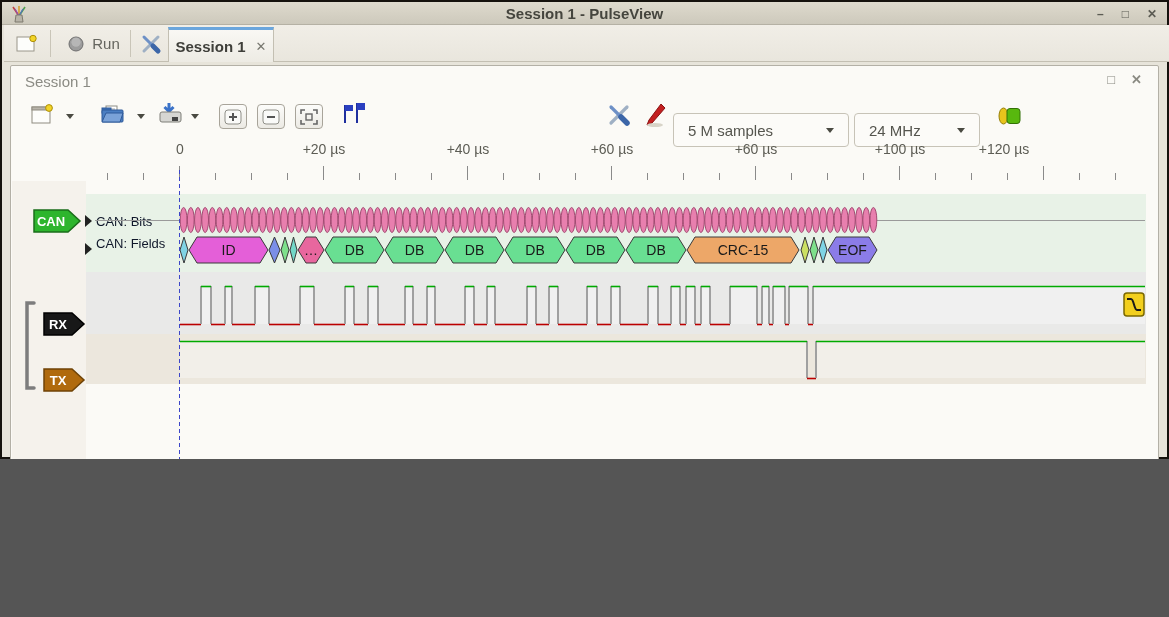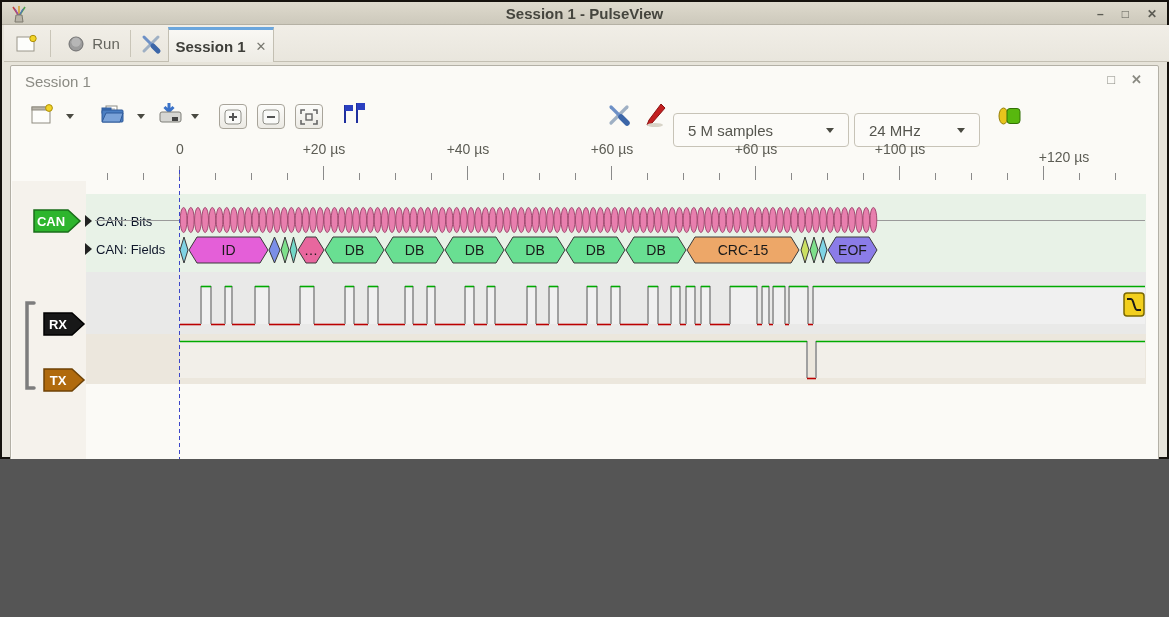--- a/index.html
+++ b/index.html
@@ -194,30 +194,30 @@
       </svg>
     </div>
 
     <div id="ruler-labels" class="abs" style="left:0;top:0;">
         <span class="rlabel" style="left: 124px; top: 75px;">0</span>
         <span class="rlabel" style="left: 268px; top: 75px;">+20 µs</span>
         <span class="rlabel" style="left: 412px; top: 75px;">+40 µs</span>
         <span class="rlabel" style="left: 556px; top: 75px;">+60 µs</span>
         <span class="rlabel" style="left: 700px; top: 75px;">+60 µs</span>
         <span class="rlabel" style="left: 844px; top: 75px;">+100 µs</span>
-        <span class="rlabel" style="left: 1008px; top: 75px; margin-top: 8px;">+120 µs</span>
+        <span class="rlabel" style="left: 948px; top: 75px;">+120 µs</span>
       </div>
 
     <div class="abs gutter"></div>
     <div class="abs row-bg row-can"></div>
     <div class="abs row-bg row-rx"></div>
     <div class="abs row-bg row-tx"></div>
 
     <div class="chan-label" style="top:148px;">CAN: Bits</div>
-    <div class="chan-label" style="top:176px;">CAN: Fields</div>
+    <div class="chan-label" style="top:170px;">CAN: Fields</div>
 
     <div class="abs hscroll"></div>
   </div>
 
   <svg id="overlay" width="1169" height="617" viewBox="0 0 1169 617">
       <line x1="107.5" y1="173" x2="107.5" y2="180" stroke="#8a8a8a" stroke-width="1"></line>
       <line x1="143.5" y1="173" x2="143.5" y2="180" stroke="#8a8a8a" stroke-width="1"></line>
       <line x1="179.5" y1="166" x2="179.5" y2="180" stroke="#8a8a8a" stroke-width="1"></line>
       <line x1="215.5" y1="173" x2="215.5" y2="180" stroke="#8a8a8a" stroke-width="1"></line>
       <line x1="251.5" y1="173" x2="251.5" y2="180" stroke="#8a8a8a" stroke-width="1"></line>

